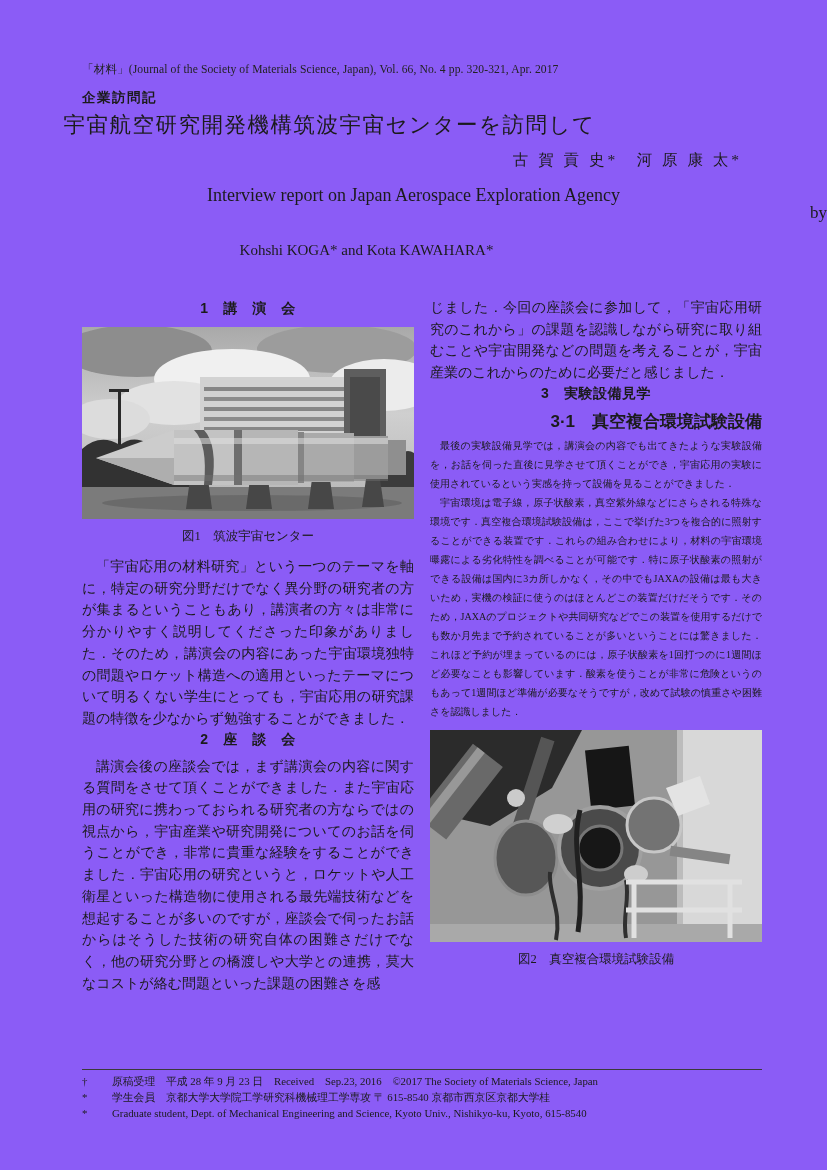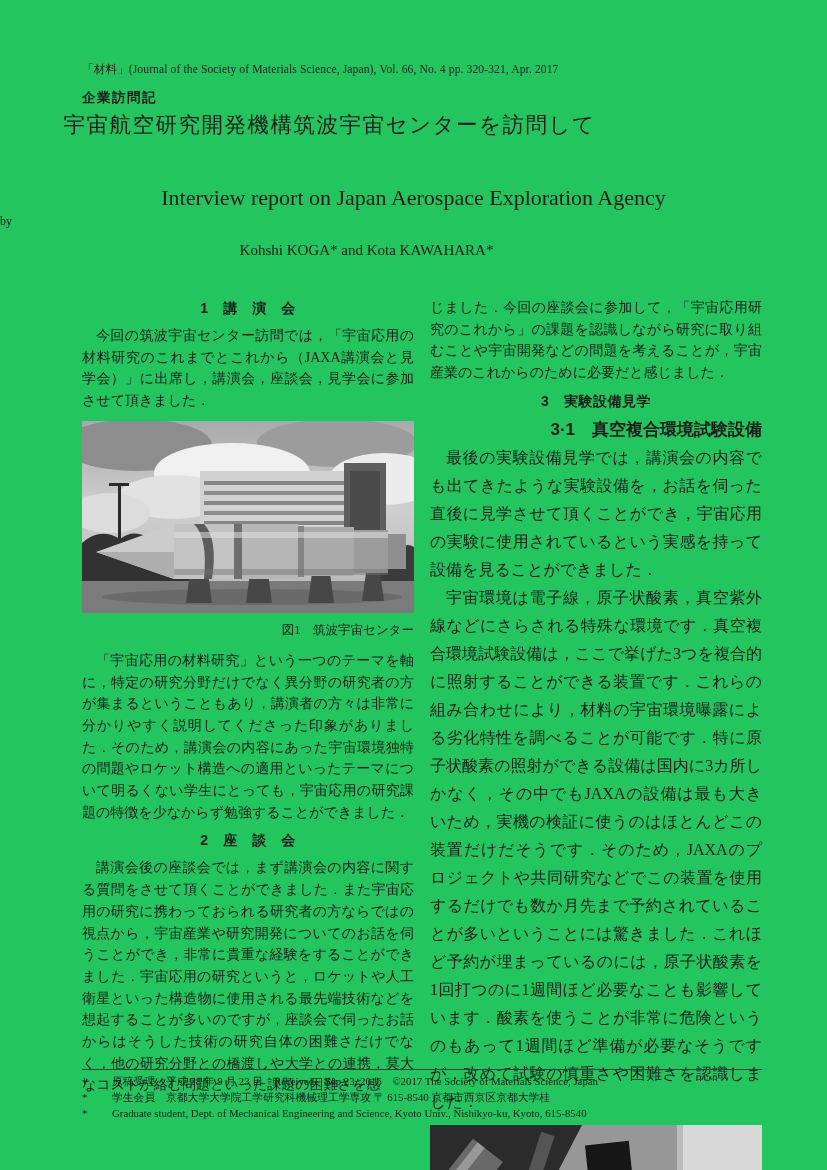--- a/index.html
+++ b/index.html
@@ -1,67 +1,67 @@
 <!DOCTYPE html>
 <html><head>
 <meta charset="utf-8">
 <style>
   html,body { margin:0; padding:0; background:#ffffff; }
   .page {
-    position:relative; width:827px; height:1170px; background:#22c55e;
+    position:relative; width:827px; height:1170px; background:#8b5cf6;
     font-family:"Liberation Serif", serif; color:#1b1b1b; overflow:hidden;
   }
   
   .header { position:absolute; left:82px; top:62px; }
   .journal-line { font-size:11.6px; letter-spacing:0.1px; color:#222; }
   .article-type { font-family:"Liberation Sans", sans-serif; font-weight:bold; font-size:13.5px; margin-top:12px; letter-spacing:1.5px; }
   
   .title-ja { position:absolute; top:110px; left:0; width:659px; text-align:center; font-size:21.5px; letter-spacing:1.5px; font-weight:500; }
   .authors-ja { position:absolute; top:150px; left:82px; width:660px; text-align:right; font-size:15.5px; letter-spacing:3px; }
-  .title-en { position:absolute; top:185px; left:0; width:827px; text-align:center; font-size:22px; }
-  .byline { position:absolute; top:214px; left:0; width:827px; text-align:left; font-size:12px; }
+  .title-en { position:absolute; top:185px; left:0; width:827px; text-align:center; font-size:18px; }
+  .byline { position:absolute; top:203px; left:0; width:827px; text-align:right; font-size:17px; }
   .authors-en { position:absolute; top:242px; left:0; width:733px; text-align:center; font-size:15px; }
   
   .col { position:absolute; top:297px; width:332px; }
   .col-left { left:82px; }
   .col-right { left:430px; }
   .sec-heading { font-family:"Liberation Sans", sans-serif; font-weight:bold; font-size:14px; text-align:center; margin:3px 0 7px 0; letter-spacing:0.5px; }
-  .sec-heading.mt { margin-top:9px; }
+  .sec-heading.mt { margin-top:1px; }
   .sub-heading { font-family:"Liberation Sans", sans-serif; font-weight:bold; font-size:17px; text-align:right; margin:2px 0 3px 16px; }
   .para { font-size:14px; line-height:21.7px; text-align:justify; text-indent:1em; margin:0; }
   .para.no-indent { text-indent:0; }
-  .para.tight { font-size:16px; line-height:28px; }
+  .para.tight { font-size:10px; line-height:19px; }
   
   .figure { margin-top:9px; }
   .figure svg { display:block; }
-  .fig-caption { text-align:right; font-size:12.5px; margin:9px 0 11px 0; }
+  .fig-caption { text-align:center; font-size:12.5px; margin:9px 0 11px 0; }
   
   .footer { position:absolute; left:82px; top:1069px; width:680px; border-top:1px solid #3a3a3a; padding-top:4px; }
   .footnote { display:flex; font-size:10.8px; line-height:15.8px; }
   .fn-marker { width:30px; flex:none; }
   .fn-text { flex:1; }
 </style>
 </head>
 <body>
 
 <div class="page">
 
   <div class="header">
     <div class="journal-line">「材料」(Journal of the Society of Materials Science, Japan), Vol. 66, No. 4 pp. 320-321, Apr. 2017</div>
     <div class="article-type">企業訪問記</div>
   </div>
 
   <div class="title-ja">宇宙航空研究開発機構筑波宇宙センターを訪問して</div>
+  <div class="authors-ja">古 賀 貢 史*　河 原 康 太*</div>
   <div class="title-en">Interview report on Japan Aerospace Exploration Agency</div>
   <div class="byline">by</div>
   <div class="authors-en">Kohshi KOGA* and Kota KAWAHARA*</div>
 
   <div class="col col-left">
     <div class="sec-heading">1　講　演　会</div>
-    <p class="para">今回の筑波宇宙センター訪問では，「宇宙応用の材料研究のこれまでとこれから（JAXA講演会と見学会）」に出席し，講演会，座談会，見学会に参加させて頂きました．</p>
 
     <div class="figure">
       <svg width="332" height="192" viewBox="0 0 332 192" role="img">
         <defs>
           <linearGradient id="sky1" x1="0" y1="0" x2="0" y2="1">
             <stop offset="0" stop-color="#a9a9a9"></stop>
             <stop offset="0.45" stop-color="#cfcfcf"></stop>
             <stop offset="1" stop-color="#b4b4b4"></stop>
           </linearGradient>
         </defs>

